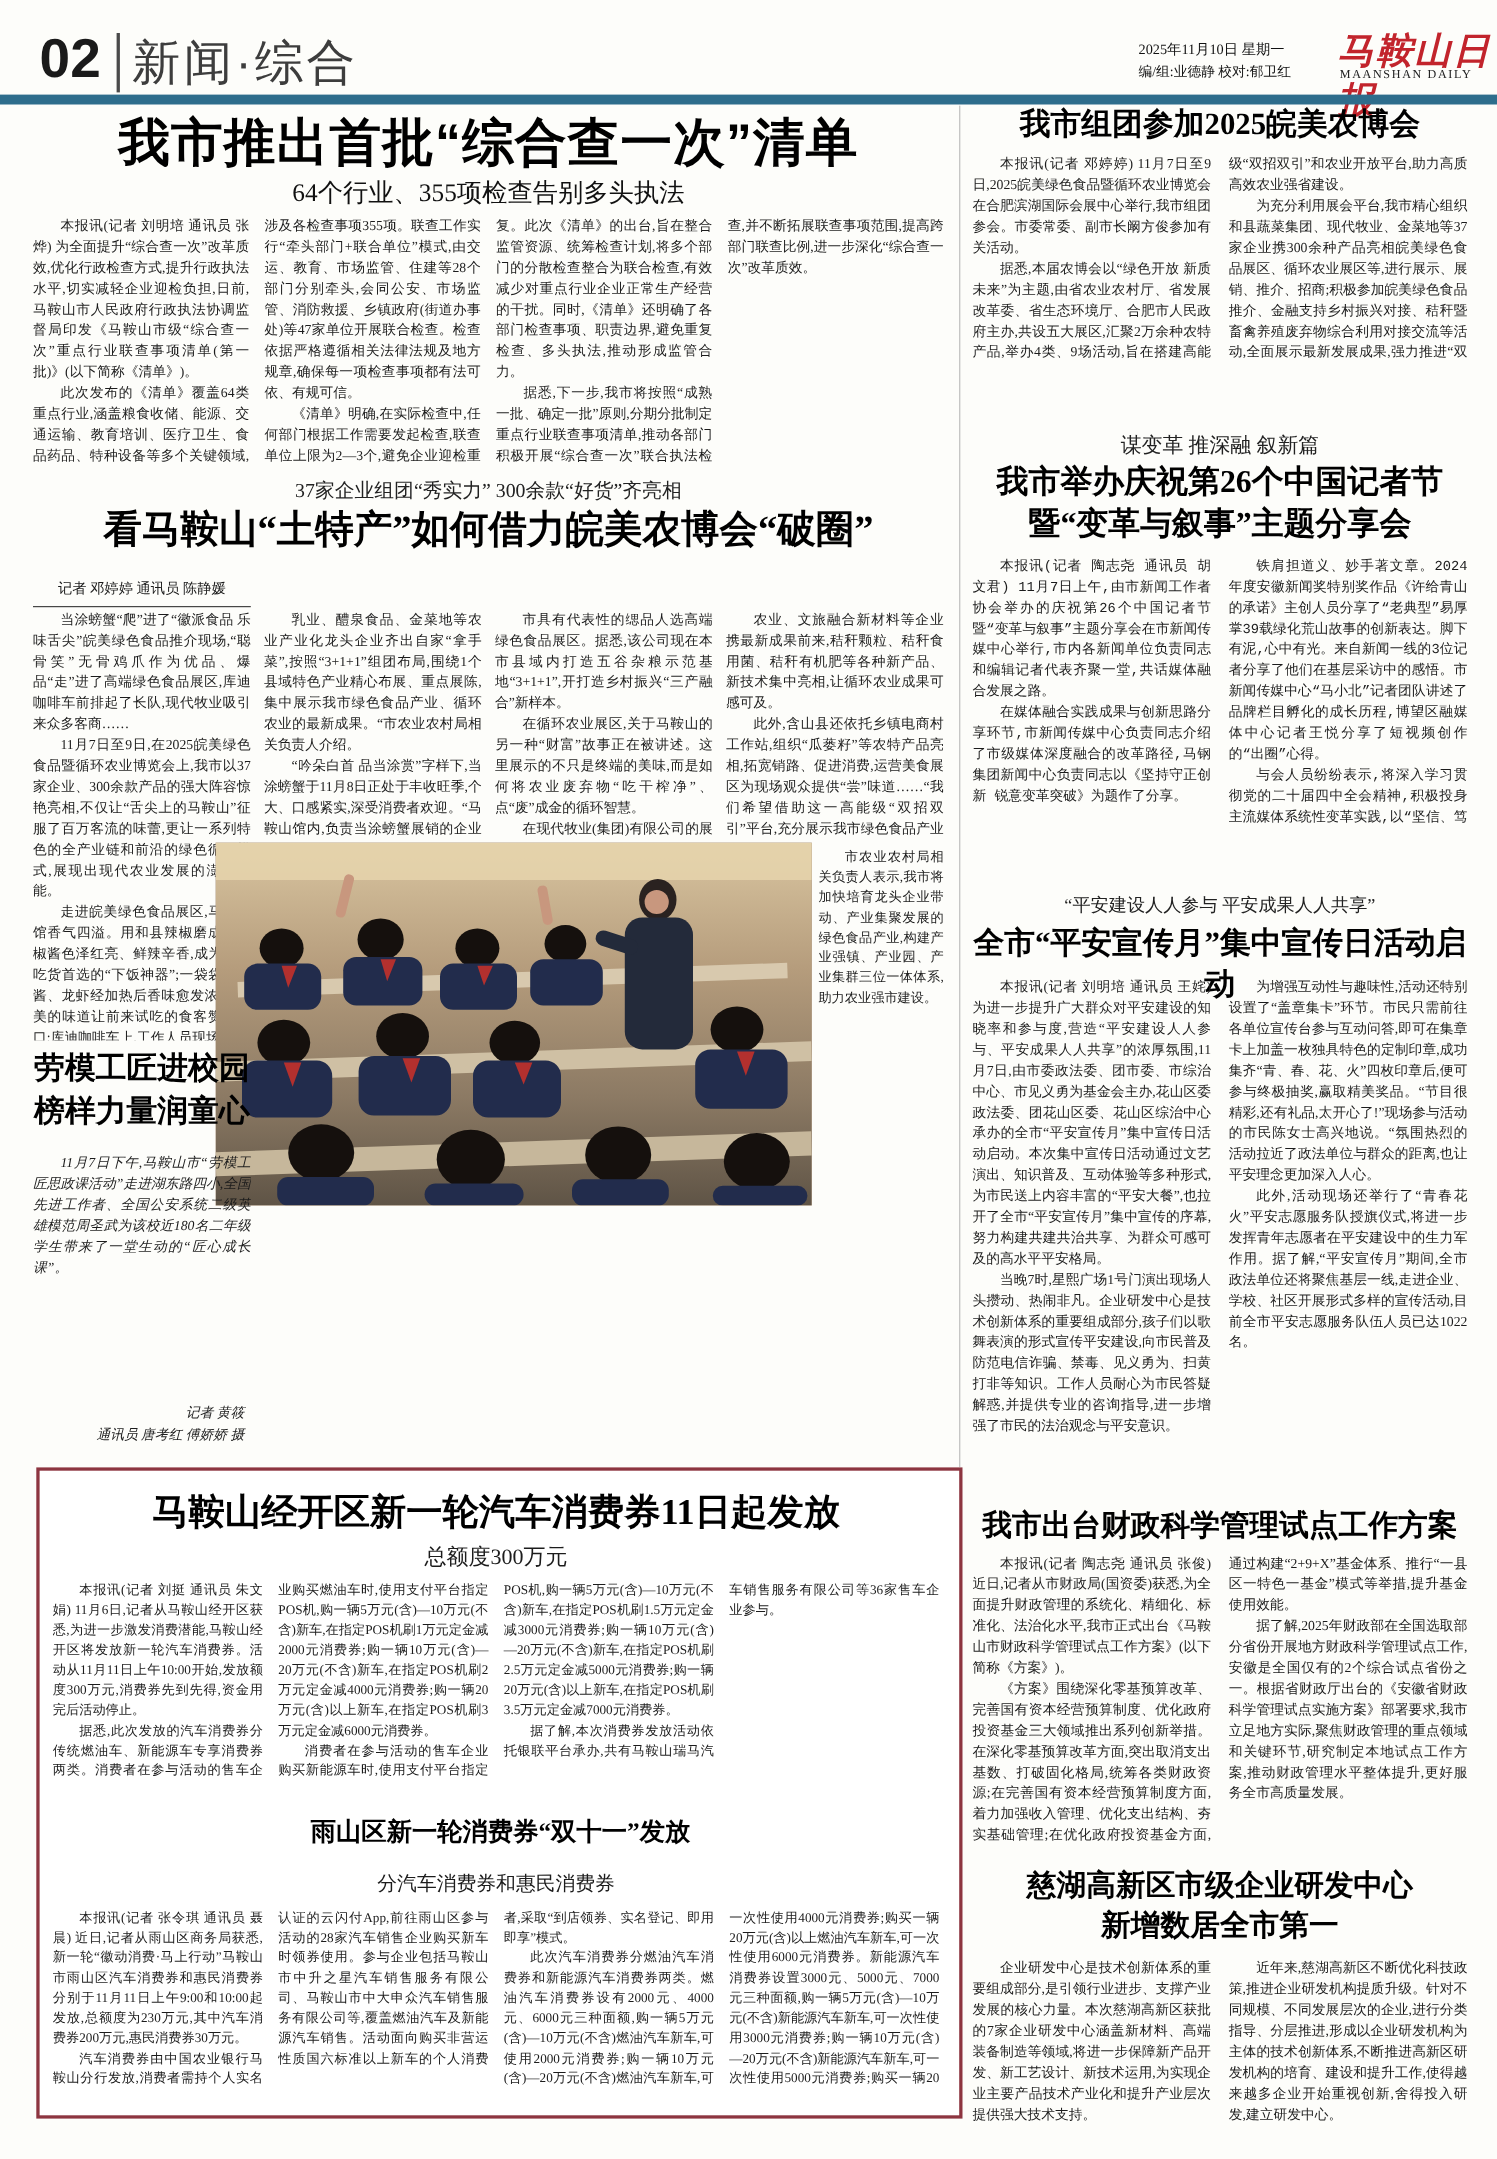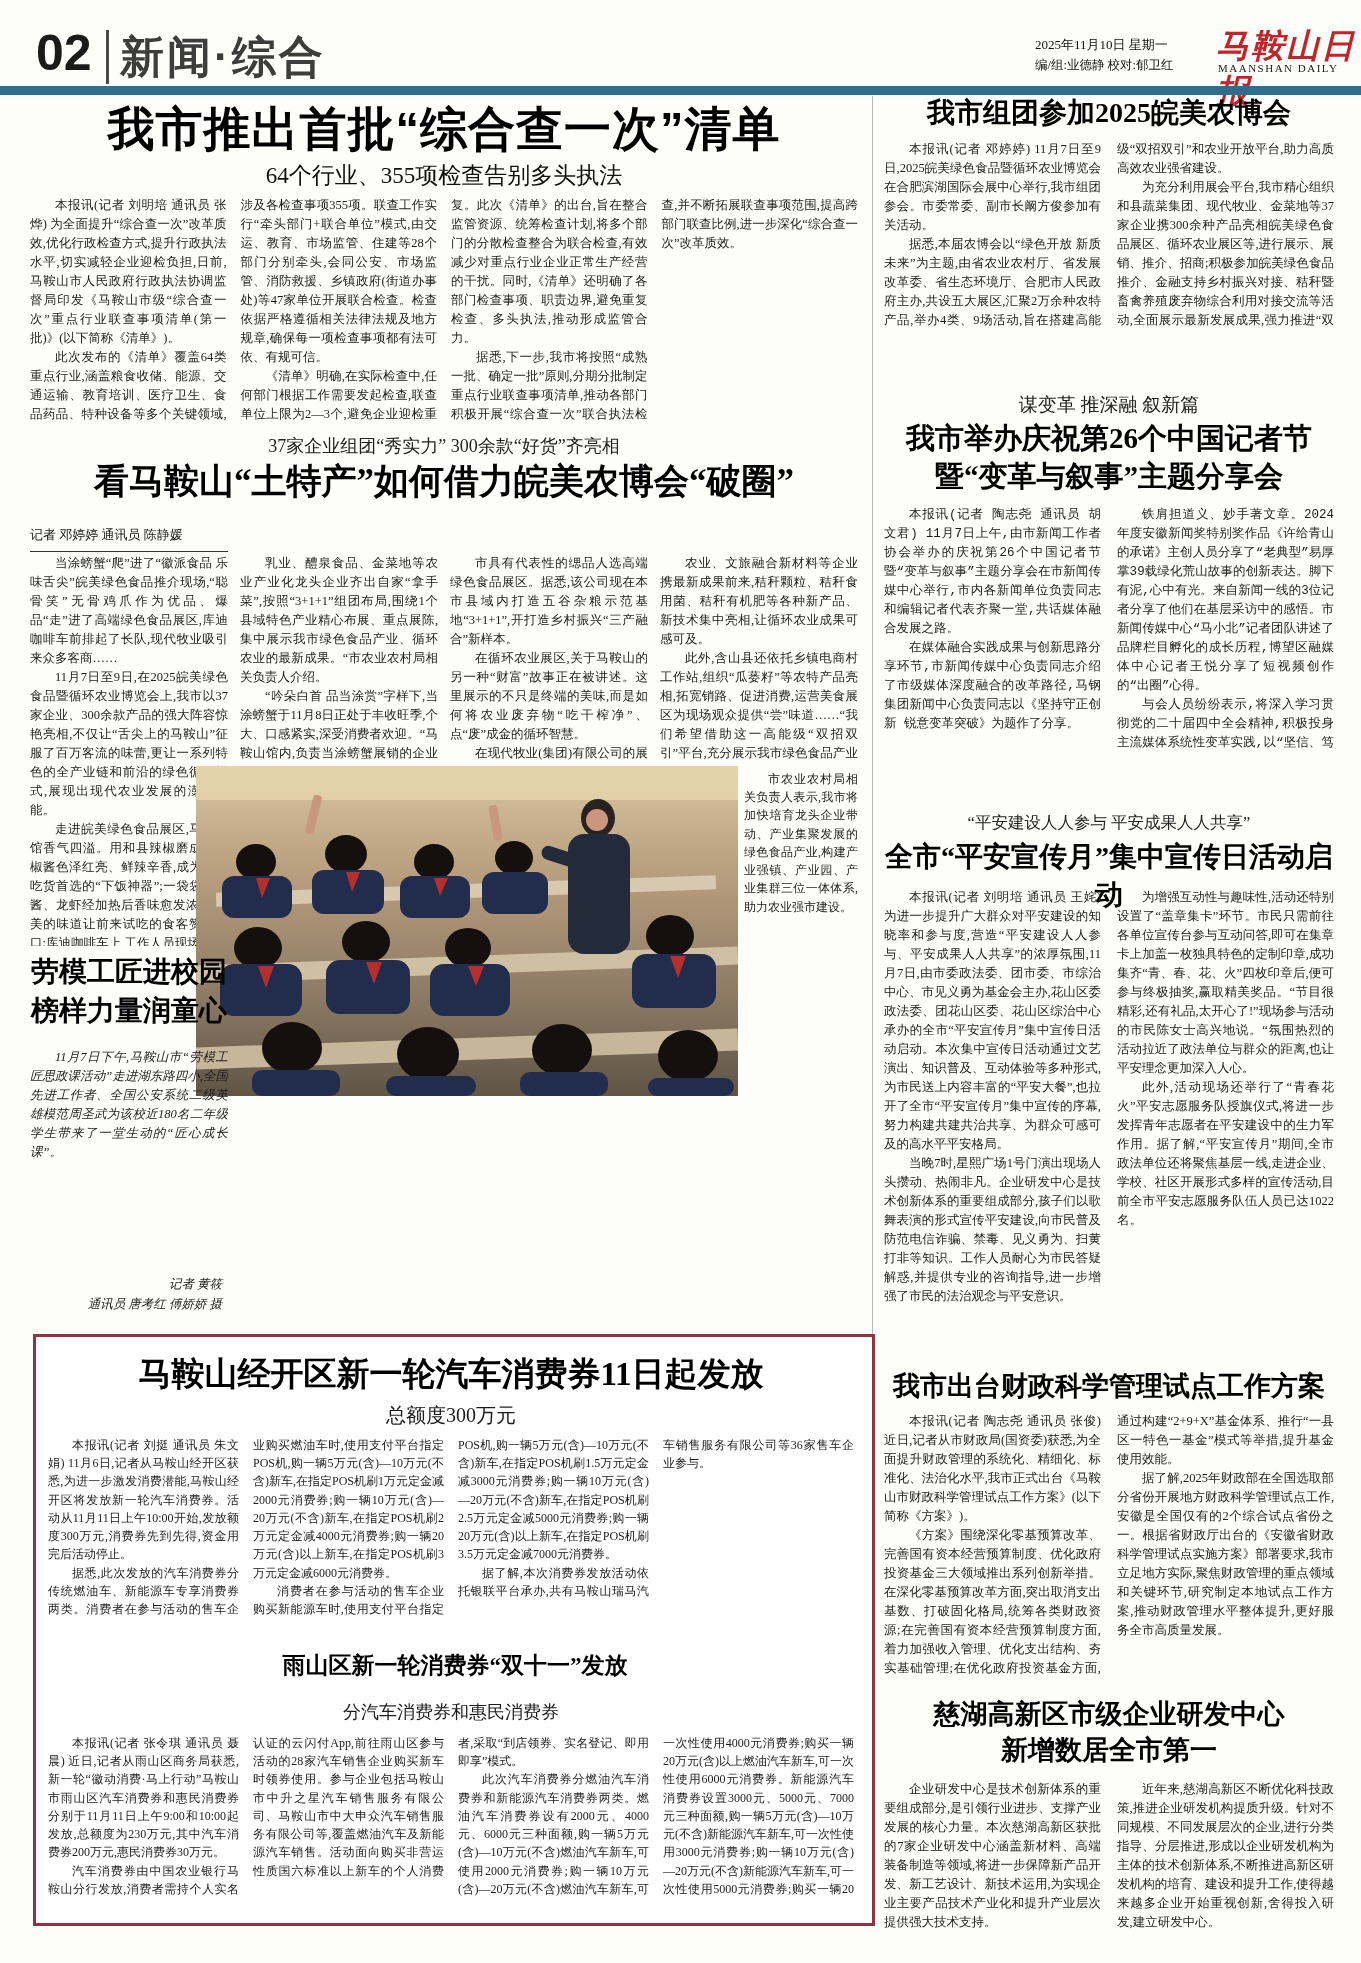--- a/index.html
+++ b/index.html
@@ -8,37 +8,37 @@
   .abs{position:absolute;}
   .sans{font-family:"Liberation Sans",sans-serif;}
   .serif{font-family:"Liberation Serif",serif;}
   .center{text-align:center;}
   .headline{font-weight:bold;color:#000;}
   .bodytext{font-size:12.5px;line-height:1.52;text-align:justify;overflow:hidden;}
   .bodytext p{margin:0;text-indent:2em;}
   .cols2{column-count:2;column-gap:16px;column-fill:auto;}
   .cols4{column-count:4;column-gap:14px;column-fill:auto;}
   .kicker{color:#222;}
-  .byline{font-size:13px;border-bottom:1.5px solid #333;padding-bottom:7px;}
+  .byline{font-size:13px;text-align:center;border-bottom:1.5px solid #333;padding-bottom:7px;}
   .kai{font-style:italic;}
   .twoline{white-space:pre-line;}
   #teal-bar{left:0;top:86px;width:1361px;height:9px;background:#2e6d8c;}
   #v-divider{left:872px;top:96px;width:1px;height:1238px;background:#b9b9b9;}
   #voucher-box{left:33px;top:1334px;width:836px;height:586px;border:3px solid #8d3540;background:#fff;}
   #masthead{color:#c2242c;font-weight:bold;font-style:italic;font-size:33px;letter-spacing:2px;}
   #masthead-en{font-size:11px;letter-spacing:1.5px;color:#222;}
   .credit{font-size:12.5px;font-style:italic;text-align:right;}
   #photo-wrap{left:196px;top:766px;width:542px;height:330px;overflow:hidden;background:#a8927a;}
 </style>
 </head>
 <body>
 
 <div class="abs sans" style="left:36px;top:24px;font-size:50px;font-weight:bold;color:#1a1a1a;">02</div>
 <div class="abs" style="left:106px;top:30px;width:3px;height:54px;background:#4a4a4a;"></div>
-<div class="abs sans" style="left:120px;top:28px;font-size:44px;font-weight:bold;color:#3d3d3d;letter-spacing:3px;">新闻·综合</div>
+<div class="abs sans" style="left:120px;top:28px;font-size:44px;font-weight:normal;color:#3d3d3d;letter-spacing:3px;">新闻·综合</div>
 <div class="abs" style="left:1035px;top:36px;font-size:13px;color:#111;">2025年11月10日  星期一</div>
 <div class="abs" style="left:1035px;top:57px;font-size:12.5px;color:#111;">编/组:业德静  校对:郁卫红</div>
 <div class="abs" id="masthead" style="left:1216px;top:24px;">马鞍山日报</div>
 <div class="abs" id="masthead-en" style="left:1218px;top:62px;">MAANSHAN DAILY</div>
 <div class="abs" id="teal-bar"></div>
 <div class="abs" id="v-divider"></div>
 
 <div class="abs sans headline center" style="left:30px;top:98px;width:828px;font-size:47px;letter-spacing:1px;">我市推出首批“综合查一次”清单</div>
 <div class="abs center" style="left:30px;top:160px;width:828px;font-size:23px;color:#111;">64个行业、355项检查告别多头执法</div>
 <div class="abs bodytext cols4" style="left:30px;top:196px;width:828px;height:234px;">

